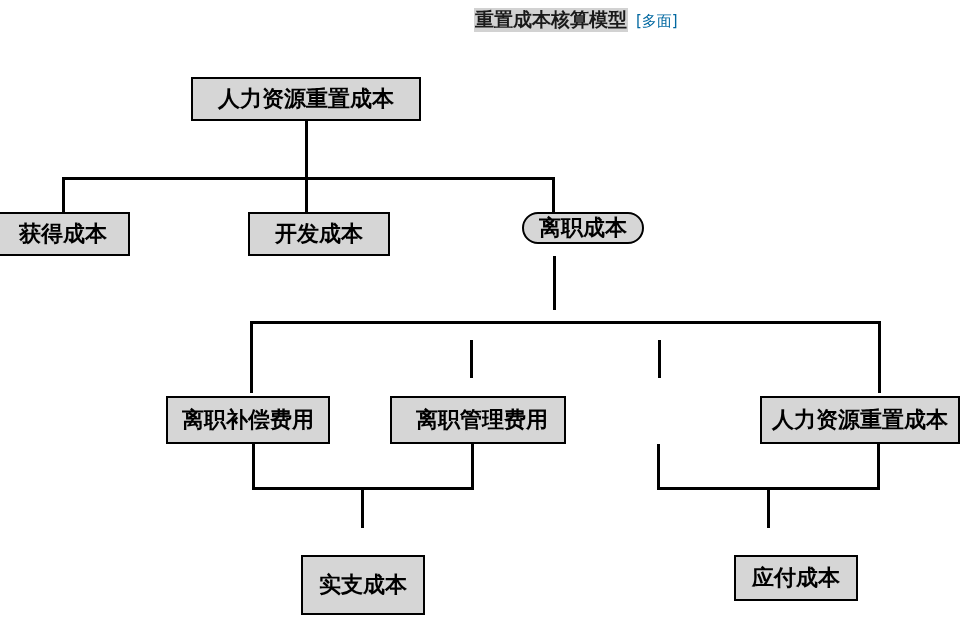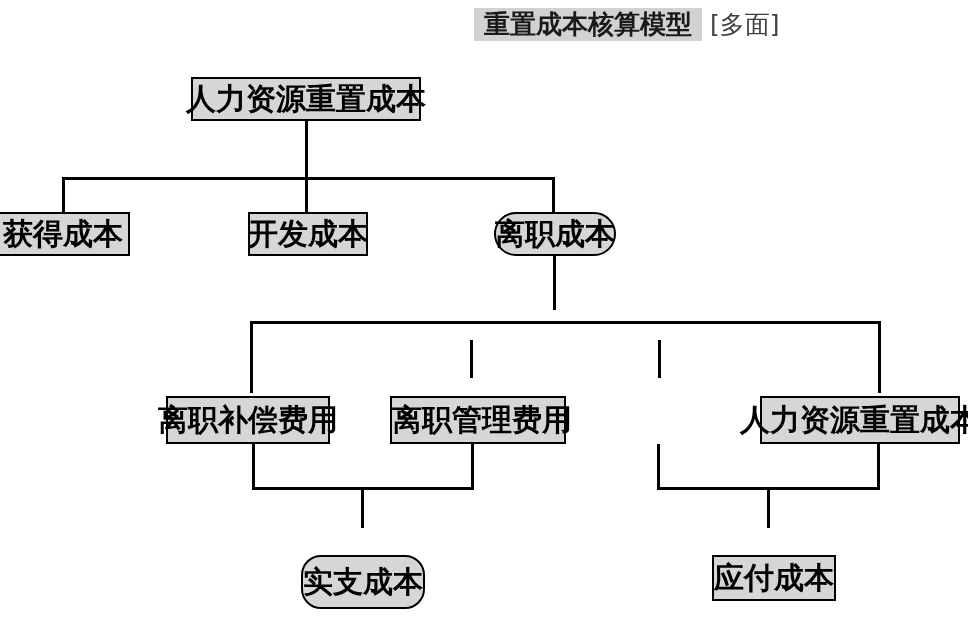--- a/index.html
+++ b/index.html
@@ -21,44 +21,44 @@
   
   .title-row {
     position: absolute;
     left: 474px;
     top: 8px;
     display: flex;
     align-items: baseline;
     white-space: nowrap;
   }
   .title-main {
-    font-size: 26px;
+    font-size: 19px;
     font-weight: bold;
     color: #1a1a1a;
     background: #d2d2d2;
     line-height: 1.25;
     letter-spacing: 0px;
-    padding: 0 10px;
+    padding: 0 1px;
   }
   .title-suffix {
-    font-size: 25px;
+    font-size: 15px;
     font-weight: normal;
-    color: #404040;
+    color: #0369a1;
     margin-left: 8px;
     line-height: 1.25;
   }
 
   
   .node {
     position: absolute;
     box-sizing: border-box;
     background: #d6d6d6;
     border: 2px solid #000000;
     color: #000000;
-    font-size: 30px;
+    font-size: 22px;
     font-weight: bold;
     display: flex;
     align-items: center;
     justify-content: center;
     white-space: nowrap;
     letter-spacing: 0px;
     line-height: 1;
   }
 
   
@@ -82,23 +82,23 @@
   <div class="node" style="left:191px; top:77px; width:230px; height:44px;">人力资源重置成本</div>
 
   <div class="ln ln-v" style="left:305px; top:121px; width:3px; height:58px;"></div>
   <div class="ln ln-h" style="left:62px; top:177px; width:493px; height:3px;"></div>
   <div class="ln ln-v" style="left:62px; top:177px; width:3px; height:36px;"></div>
   <div class="ln ln-v" style="left:305px; top:177px; width:3px; height:36px;"></div>
   <div class="ln ln-v" style="left:552px; top:177px; width:3px; height:36px;"></div>
 
   <div class="node" style="left:-4px; top:212px; width:134px; height:44px;">获得成本</div>
 
-  <div class="node" style="left:248px; top:212px; width:120px; height:44px;">开发成本</div>
+  <div class="node" style="left:248px; top:212px; width:142px; height:44px;">开发成本</div>
 
-  <div class="node" style="left:494px; top:212px; width:122px; height:44px;border-radius:22px;">离职成本</div>
+  <div class="node" style="left:522px; top:212px; width:122px; height:32px;border-radius:22px;">离职成本</div>
 
   <div class="ln ln-v" style="left:553px; top:256px; width:3px; height:54px;"></div>
   <div class="ln ln-h" style="left:250px; top:321px; width:631px; height:3px;"></div>
   <div class="ln ln-v" style="left:250px; top:321px; width:3px; height:72px;"></div>
   <div class="ln ln-v" style="left:470px; top:340px; width:3px; height:38px;"></div>
   <div class="ln ln-v" style="left:658px; top:340px; width:3px; height:38px;"></div>
   <div class="ln ln-v" style="left:878px; top:321px; width:3px; height:72px;"></div>
 
   <div class="node" style="left:166px; top:396px; width:164px; height:48px;">离职补偿费用</div>
 
@@ -110,17 +110,17 @@
   <div class="ln ln-v" style="left:252px; top:444px; width:3px; height:46px;"></div>
   <div class="ln ln-v" style="left:471px; top:444px; width:3px; height:46px;"></div>
   <div class="ln ln-h" style="left:252px; top:487px; width:222px; height:3px;"></div>
   <div class="ln ln-v" style="left:361px; top:487px; width:3px; height:41px;"></div>
 
   <div class="ln ln-v" style="left:657px; top:444px; width:3px; height:46px;"></div>
   <div class="ln ln-v" style="left:877px; top:444px; width:3px; height:46px;"></div>
   <div class="ln ln-h" style="left:657px; top:487px; width:223px; height:3px;"></div>
   <div class="ln ln-v" style="left:767px; top:487px; width:3px; height:41px;"></div>
 
-  <div class="node" style="left:301px; top:555px; width:124px; height:54px;border-radius:20px;">实支成本</div>
+  <div class="node" style="left:301px; top:555px; width:124px; height:60px;">实支成本</div>
 
-  <div class="node" style="left:712px; top:555px; width:124px; height:46px;">应付成本</div>
+  <div class="node" style="left:734px; top:555px; width:124px; height:46px;">应付成本</div>
 
 </div>
 
 </body></html>

